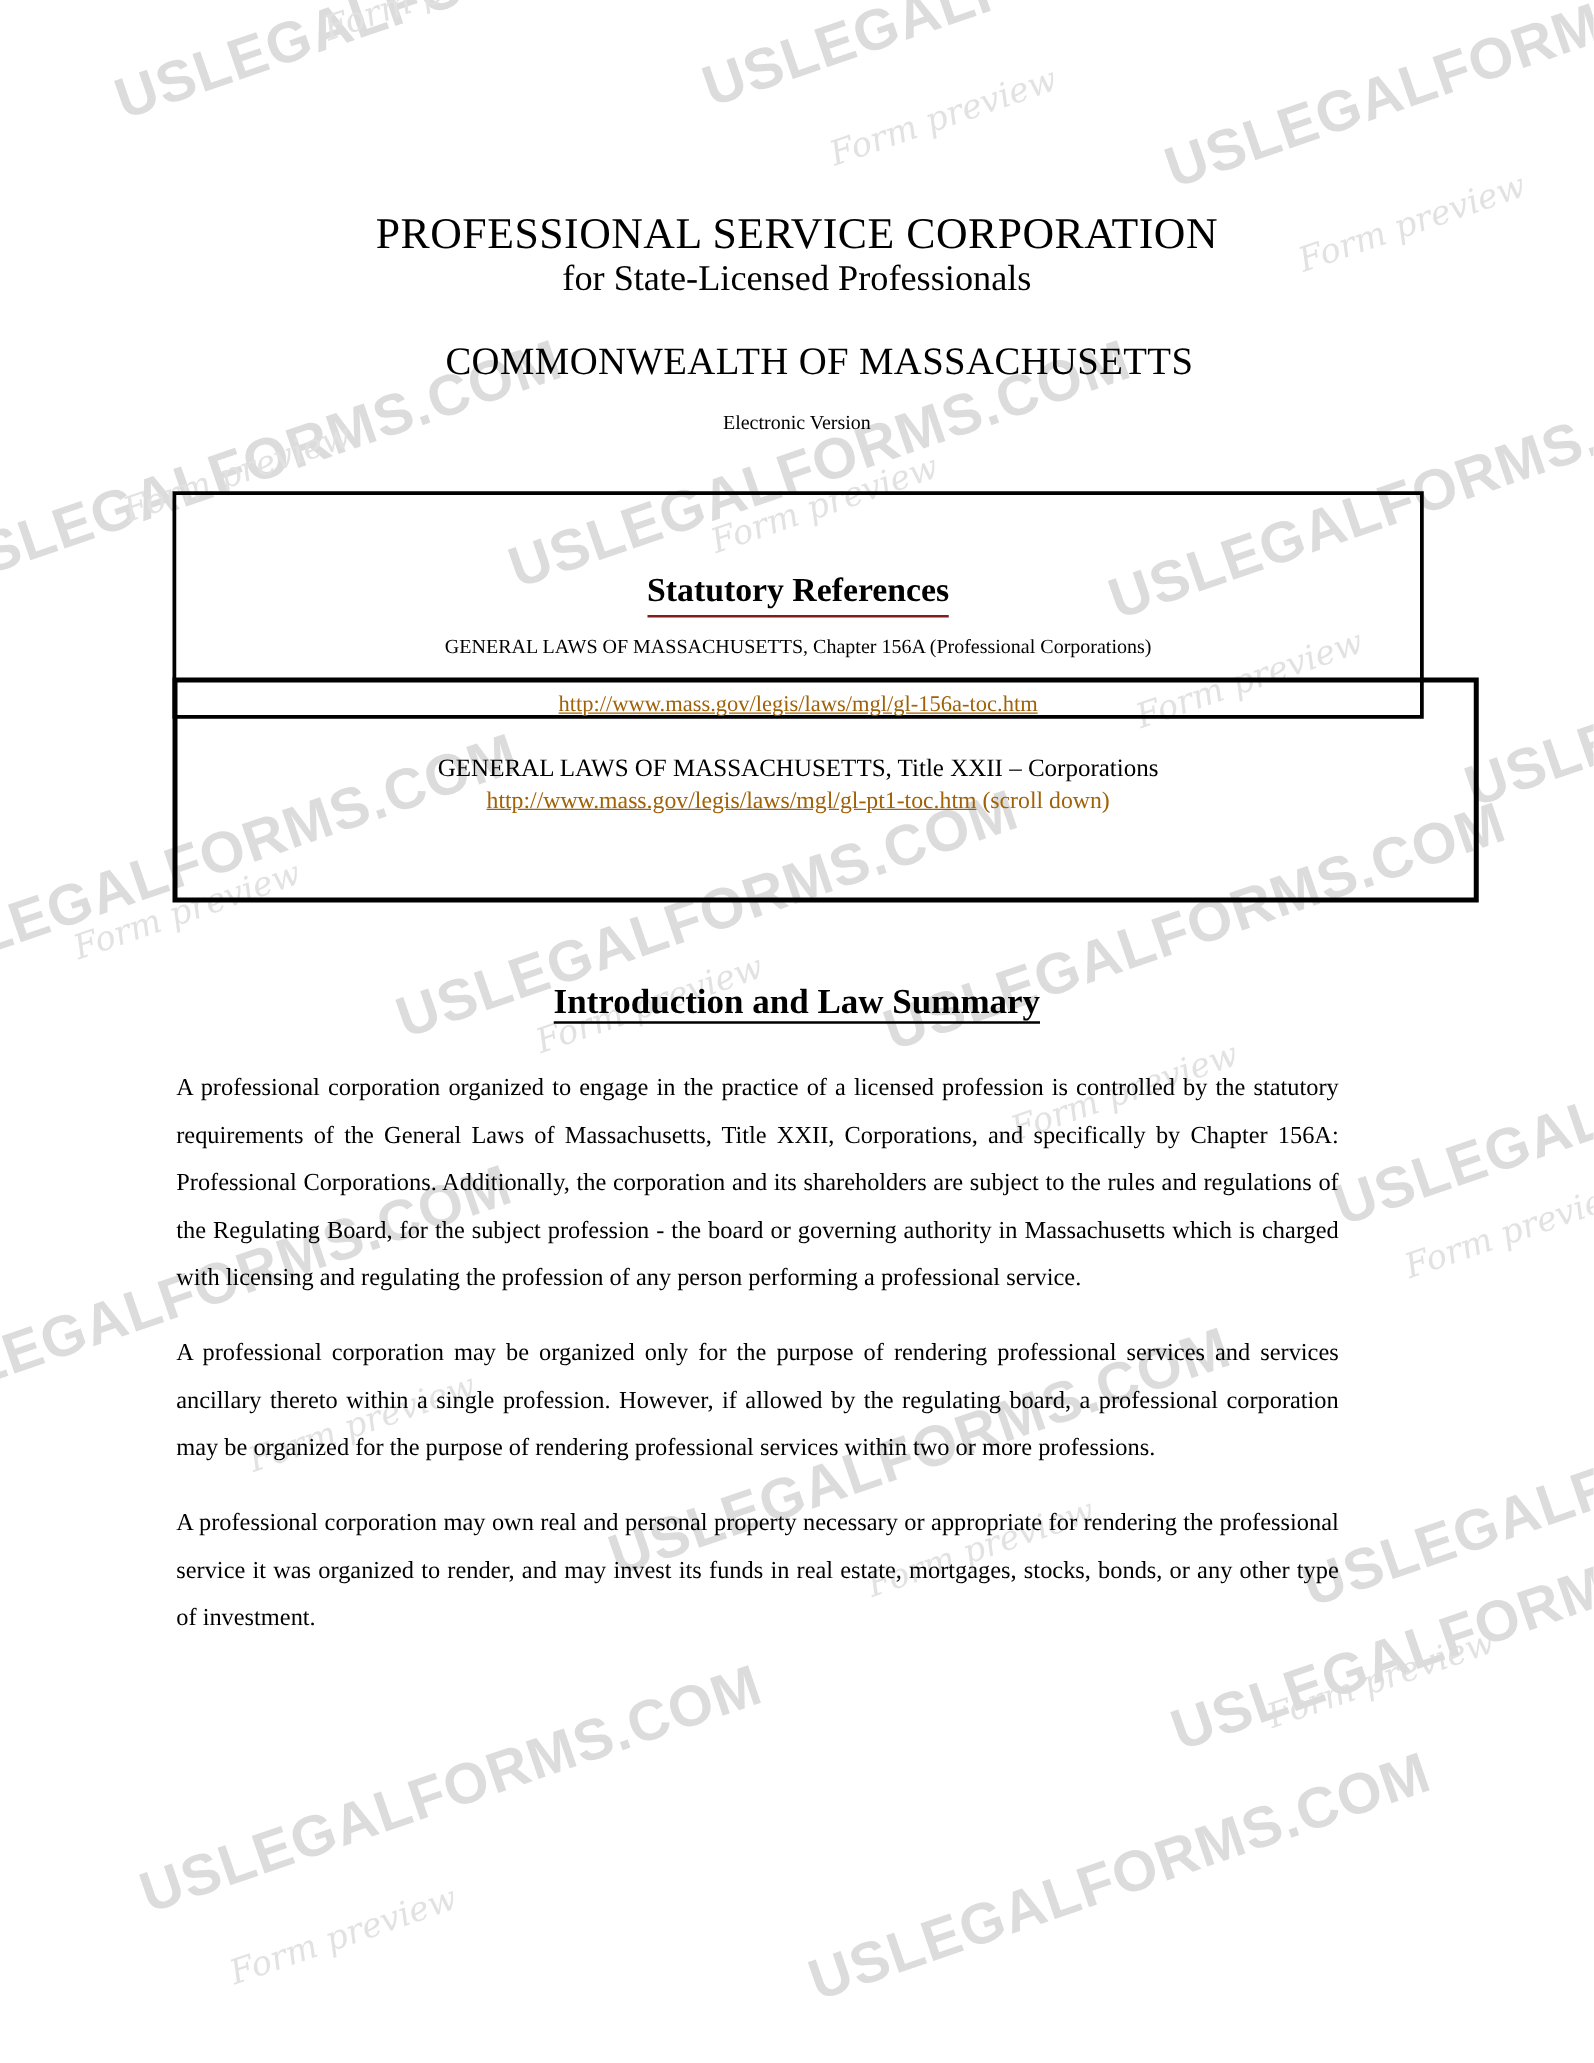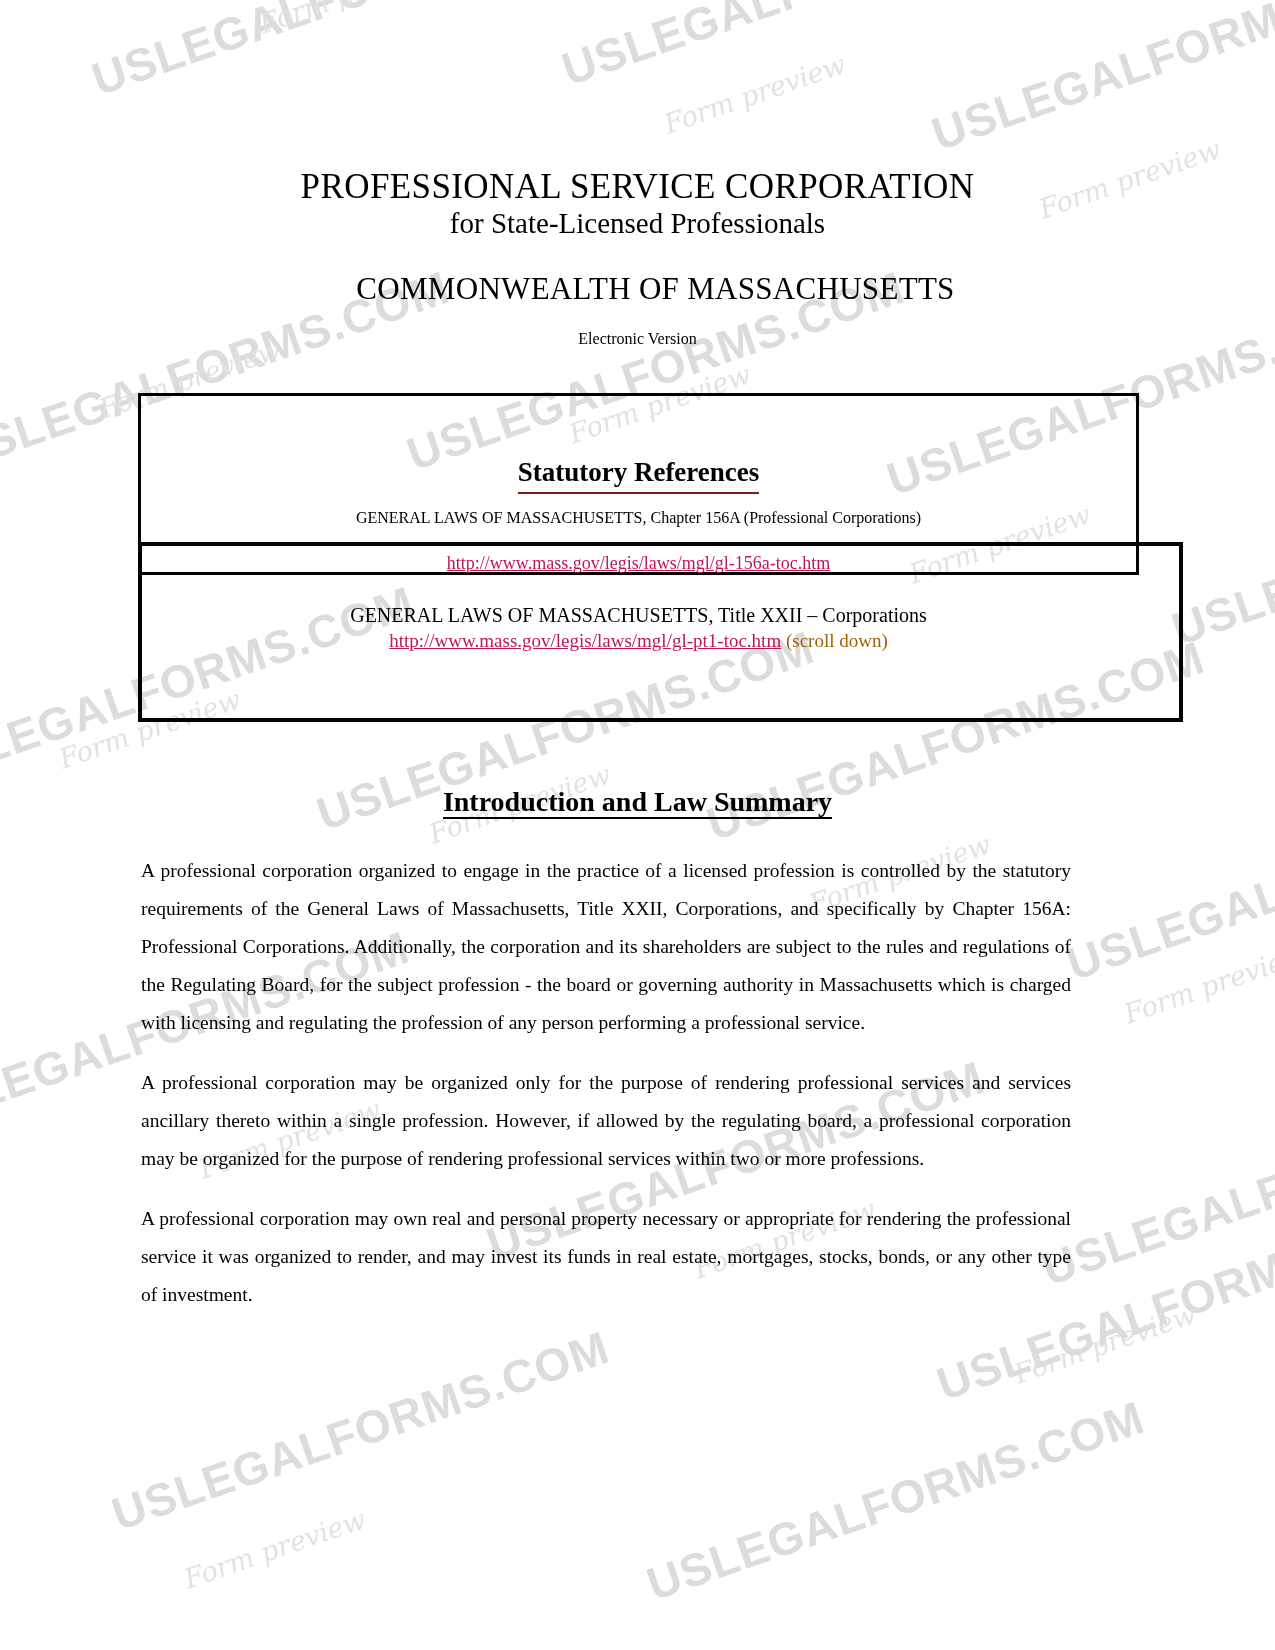--- a/index.html
+++ b/index.html
@@ -158,21 +158,21 @@
   .stat-link-2 {
     position: absolute;
     left: 138px;
     top: 630px;
     width: 1001px;
     text-align: center;
     font-size: 19px;
     z-index: 12;
   }
   a.link {
-    color: #be185d;
+    color: #a16207;
     text-decoration: underline;
   }
   .scroll-note { color: #a16207; }
 
   .section-head {
     position: absolute;
     left: 0; right: 0;
     top: 786px;
     text-align: center;
     font-size: 28px;

